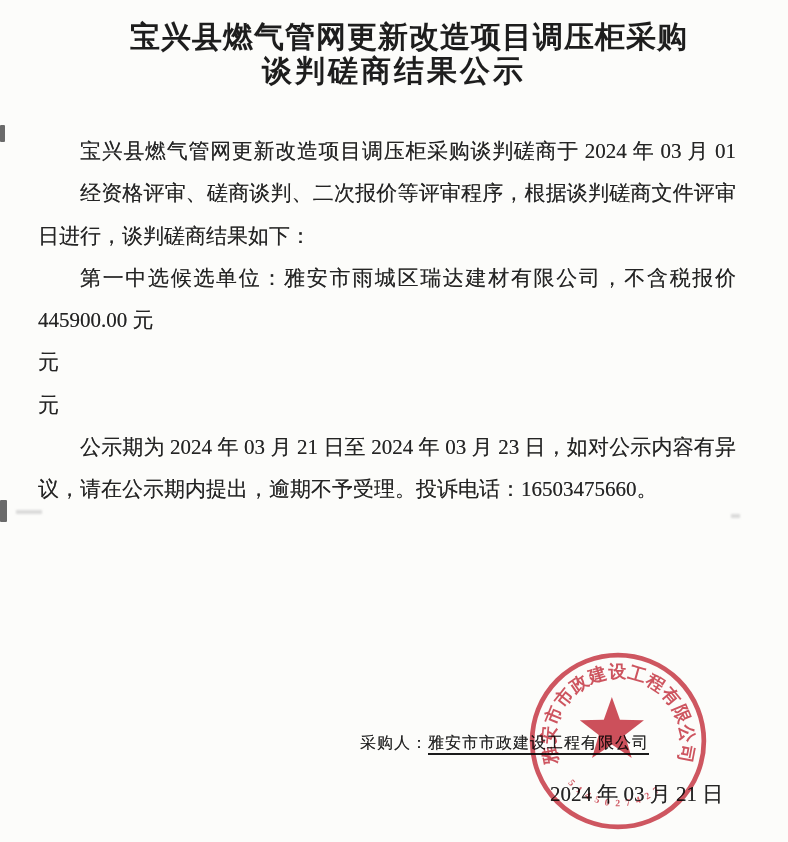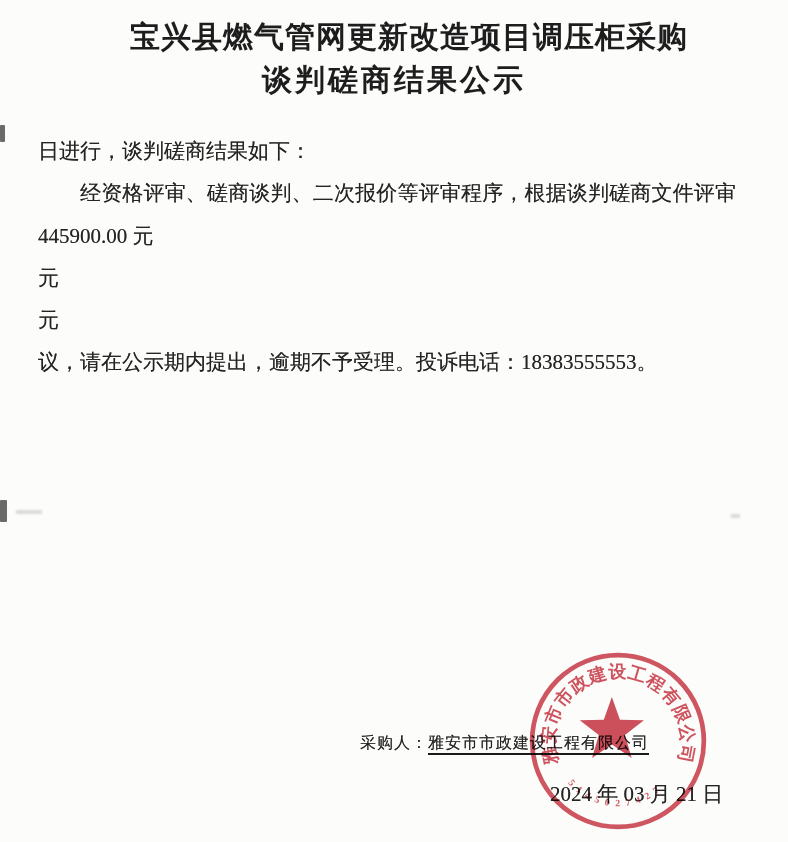--- a/index.html
+++ b/index.html
@@ -12,21 +12,21 @@
     overflow:hidden;
     box-shadow:0 0 4px rgba(0,0,0,.2);
   }
   .title{
     position:absolute;left:0;width:100%;
     text-align:center;margin:0;
     font-family:"Liberation Sans",sans-serif;
     font-weight:700;color:#1d1d1d;
   }
   .title.l1{top:17px;font-size:30px;letter-spacing:1px;padding-left:15px;}
-  .title.l2{top:60px;font-size:30px;letter-spacing:3px;}
+  .title.l2{top:51px;font-size:30px;letter-spacing:3px;}
   .bodytext{
     position:absolute;left:38px;right:52px;top:130px;
     font-size:21px;line-height:42.3px;
   }
   .ln{white-space:pre-wrap;text-shadow:0 0 .4px rgba(20,20,20,.55);}
   .ind{text-indent:2em;}
   .just{text-align:justify;text-align-last:justify;}
   .sig{
     position:absolute;left:360px;top:733px;
     font-size:16px;letter-spacing:1px;
@@ -49,26 +49,29 @@
 </style>
 </head>
 <body>
 
 <div class="page">
 
   <h1 class="title l1">宝兴县燃气管网更新改造项目调压柜采购</h1>
   <h1 class="title l2">谈判磋商结果公示</h1>
 
   <div class="bodytext">
+    <div class="ln ind just">宝兴县燃气管网更新改造项目调压柜采购谈判磋商于 2024 年 03 月 01</div>
+    <div class="ln ind just">经资格评审、磋商谈判、二次报价等评审程序，根据谈判磋商文件评审</div>
     <div class="ln">日进行，谈判磋商结果如下：</div>
-    <div class="ln ind just">经资格评审、磋商谈判、二次报价等评审程序，根据谈判磋商文件评审</div>
+    <div class="ln ind just">第一中选候选单位：雅安市雨城区瑞达建材有限公司，不含税报价</div>
     <div class="ln">445900.00 元</div>
     <div class="ln">元</div>
     <div class="ln">元</div>
-    <div class="ln">议，请在公示期内提出，逾期不予受理。投诉电话：18383555553。</div>
+    <div class="ln ind just">公示期为 2024 年 03 月 21 日至 2024 年 03 月 23 日，如对公示内容有异</div>
+    <div class="ln">议，请在公示期内提出，逾期不予受理。投诉电话：16503475660。</div>
   </div>
 
   <div class="sig"><span>采购人：</span><span class="uname">雅安市市政建设工程有限公司</span></div>
 
   <div class="date">2024 年 03 月 21 日</div>
 
   <svg class="seal" viewBox="0 0 180 180" xmlns="http://www.w3.org/2000/svg">
     <defs>
       <path id="arcCompany" d="M 31.7 111.2 A 62 62 0 1 1 148.3 111.2" fill="none"></path>
       <path id="arcNum" d="M 41 131.1 A 64 64 0 0 0 139 131.1" fill="none"></path>

